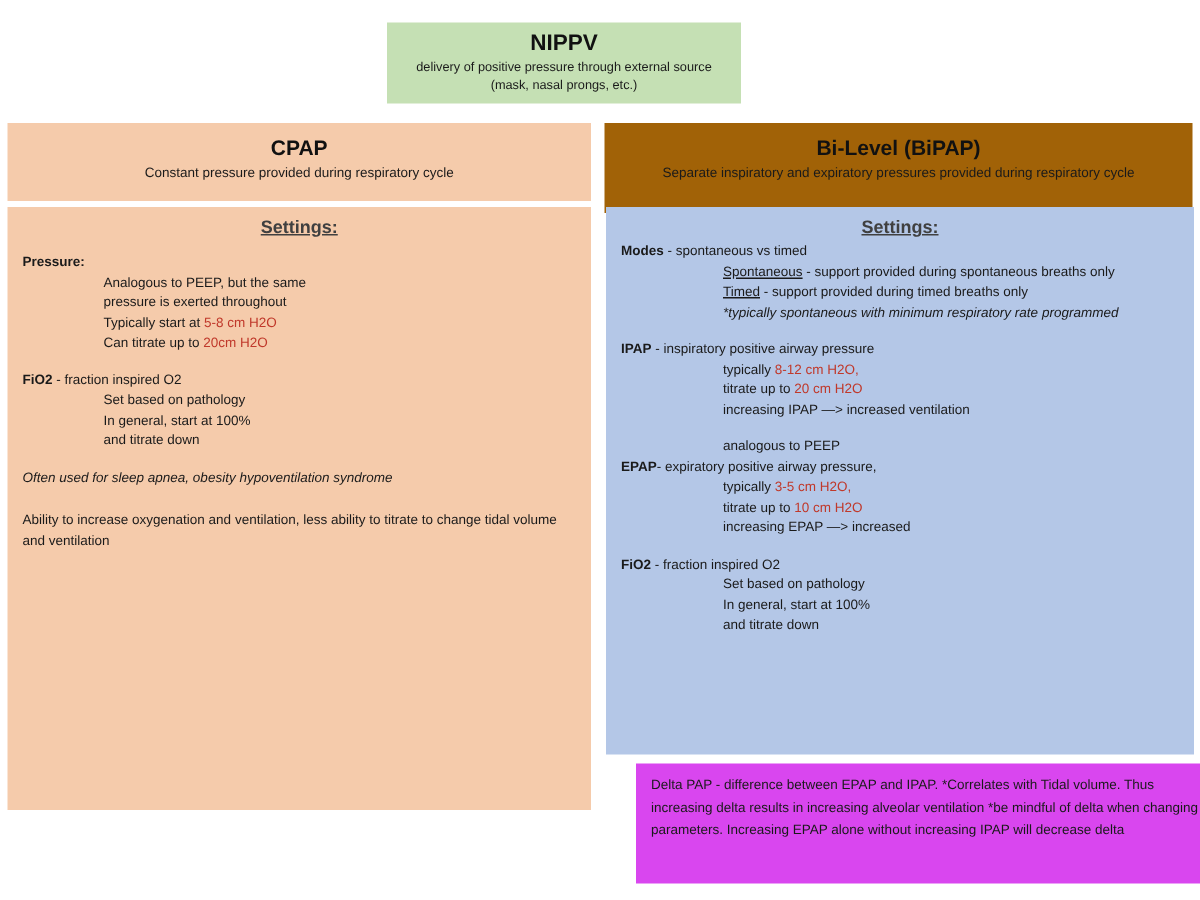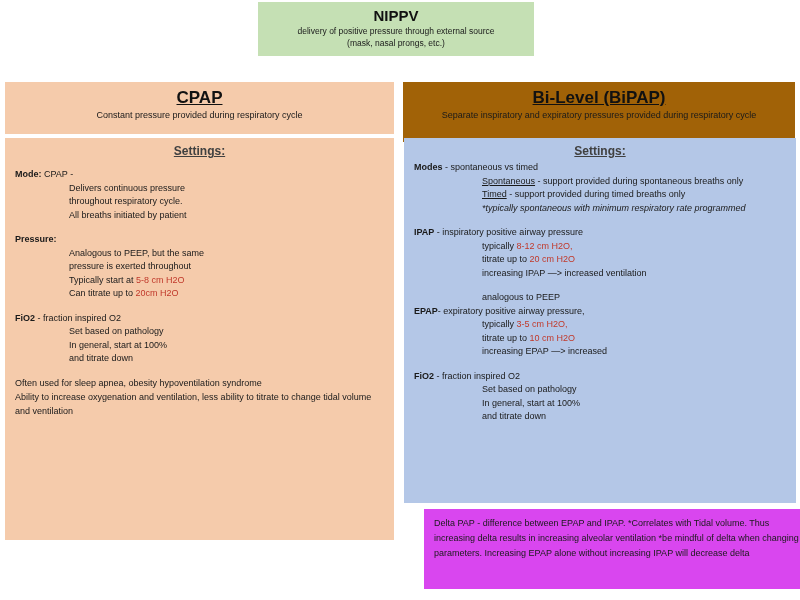--- a/index.html
+++ b/index.html
@@ -8,37 +8,37 @@
     background:#ffffff;
     font-family:"Liberation Sans", sans-serif;
     color:#1a1a1a;
     position:relative;
     overflow:hidden;
   }
   .box{position:absolute;box-sizing:border-box;}
 
   
   #nippv-box{
-    left:258px;top:2px;width:276px;height:54px;
+    left:258px;top:15px;width:236px;height:54px;
     background:#c5e0b4;
     text-align:center;
     padding-top:4px;
   }
   #nippv-box .title{
     font-size:15px;font-weight:bold;line-height:19px;color:#111;
   }
   #nippv-box .sub{
     font-size:8.5px;line-height:12px;color:#1a1a1a;
   }
 
   
   .col-header{
     text-align:center;padding-top:5px;
   }
-  .col-header .title{font-size:17px;font-weight:bold;line-height:22px;color:#111;text-decoration:underline;}
+  .col-header .title{font-size:14px;font-weight:bold;line-height:22px;color:#111;}
   .col-header .sub{font-size:9px;line-height:13px;color:#1a1a1a;}
 
   #cpap-header{left:5px;top:82px;width:389px;height:52px;background:#f5cbab;}
   #bipap-header{left:403px;top:82px;width:392px;height:60px;background:#a16207;}
 
   
   #cpap-body{left:5px;top:138px;width:389px;height:402px;background:#f5cbab;padding:6px 10px;}
   #bipap-body{left:404px;top:138px;width:392px;height:365px;background:#b4c7e7;padding:6px 10px;}
   #delta-box{left:424px;top:509px;width:392px;height:80px;background:#d946ef;padding:7px 10px;}
 
@@ -75,43 +75,37 @@
 </div>
 
 <div class="box col-header" id="bipap-header">
   <div class="title">Bi-Level (BiPAP)</div>
   <div class="sub">Separate inspiratory and expiratory pressures provided during respiratory cycle</div>
 </div>
 
 <div class="box" id="cpap-body">
   <div class="settings-hd">Settings:</div>
 
-  <div class="grp">
-    <div class="ln"><span class="b">Mode:</span><span> CPAP -</span></div>
-    <div class="ln ind1">Delivers continuous pressure</div>
-    <div class="ln ind1">throughout respiratory cycle.</div>
-    <div class="ln ind1">All breaths initiated by patient</div>
-  </div>
 
   <div class="grp">
     <div class="ln b">Pressure:</div>
     <div class="ln ind1">Analogous to PEEP, but the same</div>
     <div class="ln ind1">pressure is exerted throughout</div>
     <div class="ln ind1"><span>Typically start at </span><span class="red">5-8 cm H2O</span></div>
     <div class="ln ind1"><span>Can titrate up to </span><span class="red">20cm H2O</span></div>
   </div>
 
   <div class="grp">
     <div class="ln"><span class="b">FiO2</span><span> - fraction inspired O2</span></div>
     <div class="ln ind1">Set based on pathology</div>
     <div class="ln ind1">In general, start at 100%</div>
     <div class="ln ind1">and titrate down</div>
   </div>
 
-  <div class="para" style="">Often used for sleep apnea, obesity hypoventilation syndrome</div>
+  <div class="para" style="margin-bottom:14px;font-style:italic;">Often used for sleep apnea, obesity hypoventilation syndrome</div>
   <div class="para-wrap">Ability to increase oxygenation and ventilation, less ability to titrate to change tidal volume and ventilation</div>
 </div>
 
 <div class="box" id="bipap-body">
   <div class="settings-hd">Settings:</div>
 
   <div class="grp">
     <div class="ln"><span class="b">Modes</span><span> - spontaneous vs timed</span></div>
     <div class="ln ind-b"><span class="u">Spontaneous</span><span> - support provided during spontaneous breaths only</span></div>
     <div class="ln ind-b"><span class="u">Timed</span><span> - support provided during timed breaths only</span></div>

